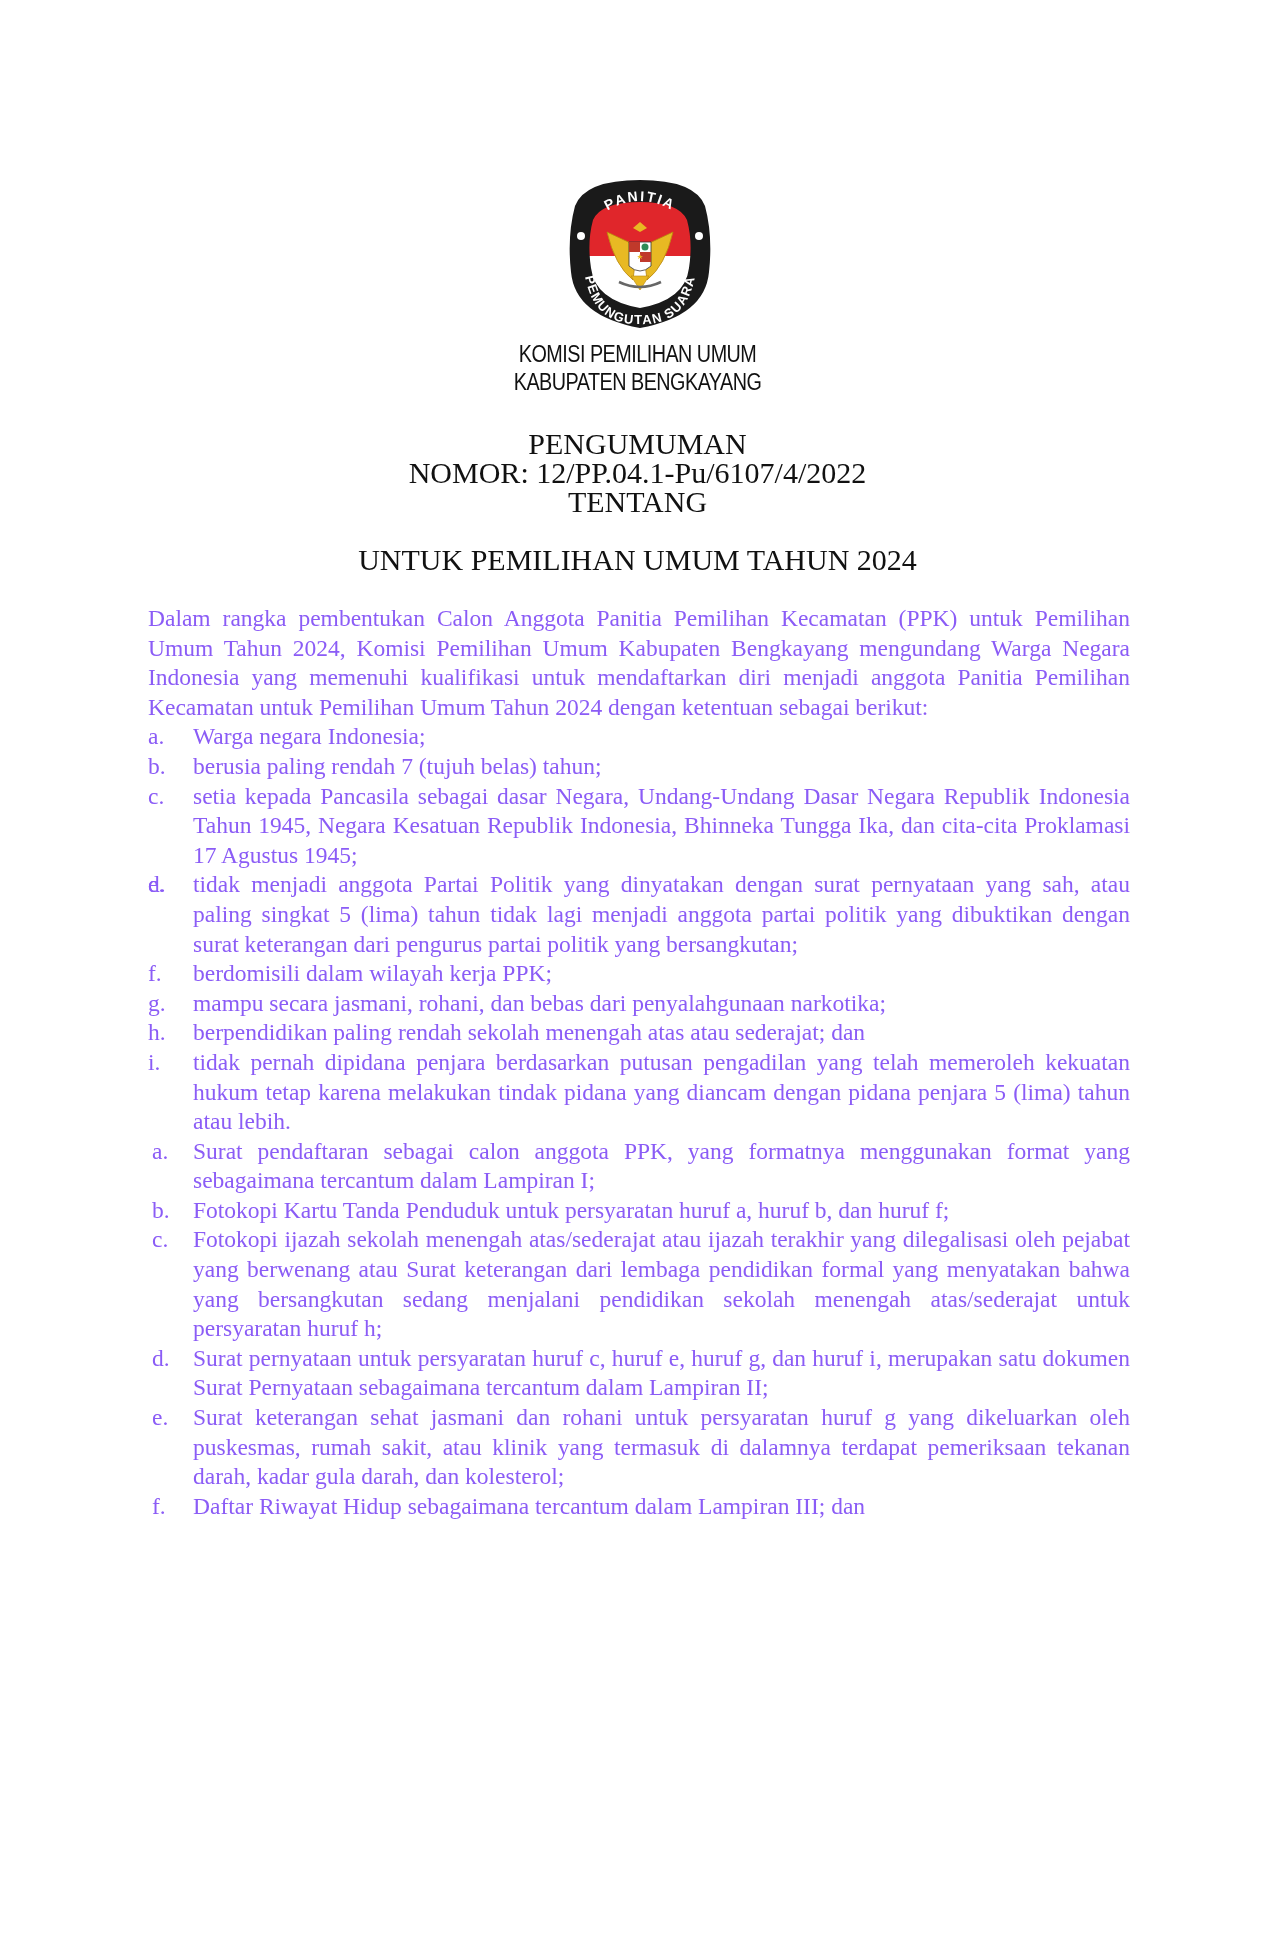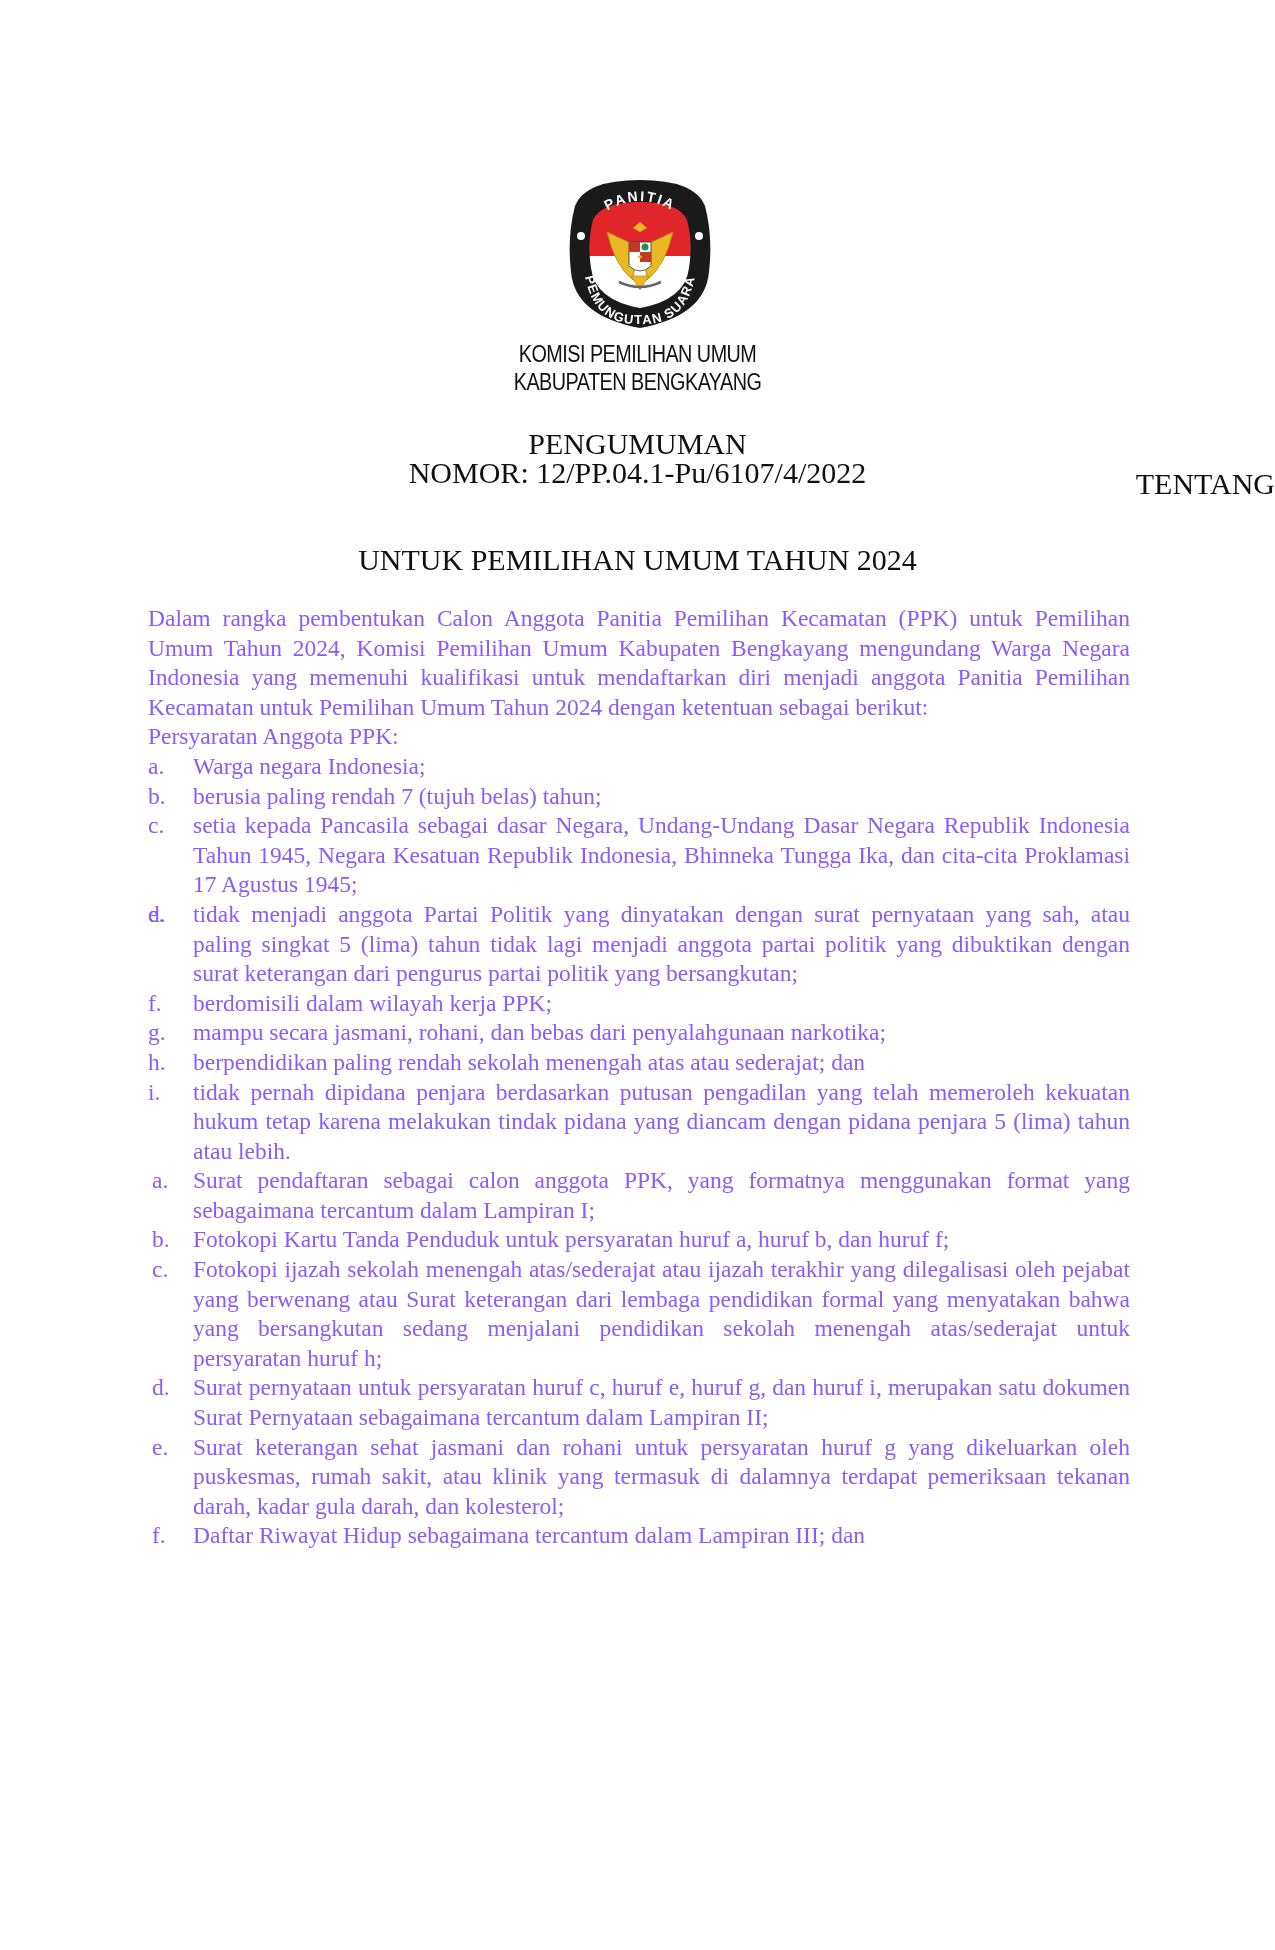--- a/index.html
+++ b/index.html
@@ -48,21 +48,21 @@
       left: 0;
       width: 1275px;
       text-align: center;
       font-family: "Liberation Serif", serif;
       font-size: 30px;
       line-height: 29.5px;
       color: #111;
     }
     .head.h1 { top: 429px; }
     .head.h2 { top: 458px; }
-    .head.h3 { top: 469px; text-align: right; }
+    .head.h3 { top: 487px; }
     .head.h4 { top: 516px; }
     .head.h5 { top: 545px; }
 
     .body {
       position: absolute;
       left: 148px;
       top: 604px;
       width: 982px;
       font-family: "Liberation Serif", serif;
       font-size: 23.5px;
@@ -141,21 +141,20 @@
   <div class="org l2">KABUPATEN BENGKAYANG</div>
 
   <div class="head h1">PENGUMUMAN</div>
   <div class="head h2">NOMOR: 12/PP.04.1-Pu/6107/4/2022</div>
   <div class="head h3">TENTANG</div>
   <div class="head h5">UNTUK PEMILIHAN UMUM TAHUN 2024</div>
 
   <div class="body">
     <p class="para">Dalam rangka pembentukan Calon Anggota Panitia Pemilihan Kecamatan (PPK) untuk Pemilihan Umum Tahun 2024, Komisi Pemilihan Umum Kabupaten Bengkayang mengundang Warga Negara Indonesia yang memenuhi kualifikasi untuk mendaftarkan diri menjadi anggota Panitia Pemilihan Kecamatan untuk Pemilihan Umum Tahun 2024 dengan ketentuan sebagai berikut:</p>
 
-    <p class="section-label">Persyaratan Anggota PPK:</p>
     <ol class="list reqs">
       <li><span class="marker">a.</span><span>Warga negara Indonesia;</span></li>
       <li><span class="marker">b.</span><span>berusia paling rendah 7 (tujuh belas) tahun;</span></li>
       <li><span class="marker">c.</span><span>setia kepada Pancasila sebagai dasar Negara, Undang-Undang Dasar Negara Republik Indonesia Tahun 1945, Negara Kesatuan Republik Indonesia, Bhinneka Tungga Ika, dan cita-cita Proklamasi 17 Agustus 1945;</span></li>
       <li><span class="marker">d.</span></li>
       <li><span class="marker">e.</span><span>tidak menjadi anggota Partai Politik yang dinyatakan dengan surat pernyataan yang sah, atau paling singkat 5 (lima) tahun tidak lagi menjadi anggota partai politik yang dibuktikan dengan surat keterangan dari pengurus partai politik yang bersangkutan;</span></li>
       <li><span class="marker">f.</span><span>berdomisili dalam wilayah kerja PPK;</span></li>
       <li><span class="marker">g.</span><span>mampu secara jasmani, rohani, dan bebas dari penyalahgunaan narkotika;</span></li>
       <li><span class="marker">h.</span><span>berpendidikan paling rendah sekolah menengah atas atau sederajat; dan</span></li>
       <li><span class="marker">i.</span><span>tidak pernah dipidana penjara berdasarkan putusan pengadilan yang telah memeroleh kekuatan hukum tetap karena melakukan tindak pidana yang diancam dengan pidana penjara 5 (lima) tahun atau lebih.</span></li>

